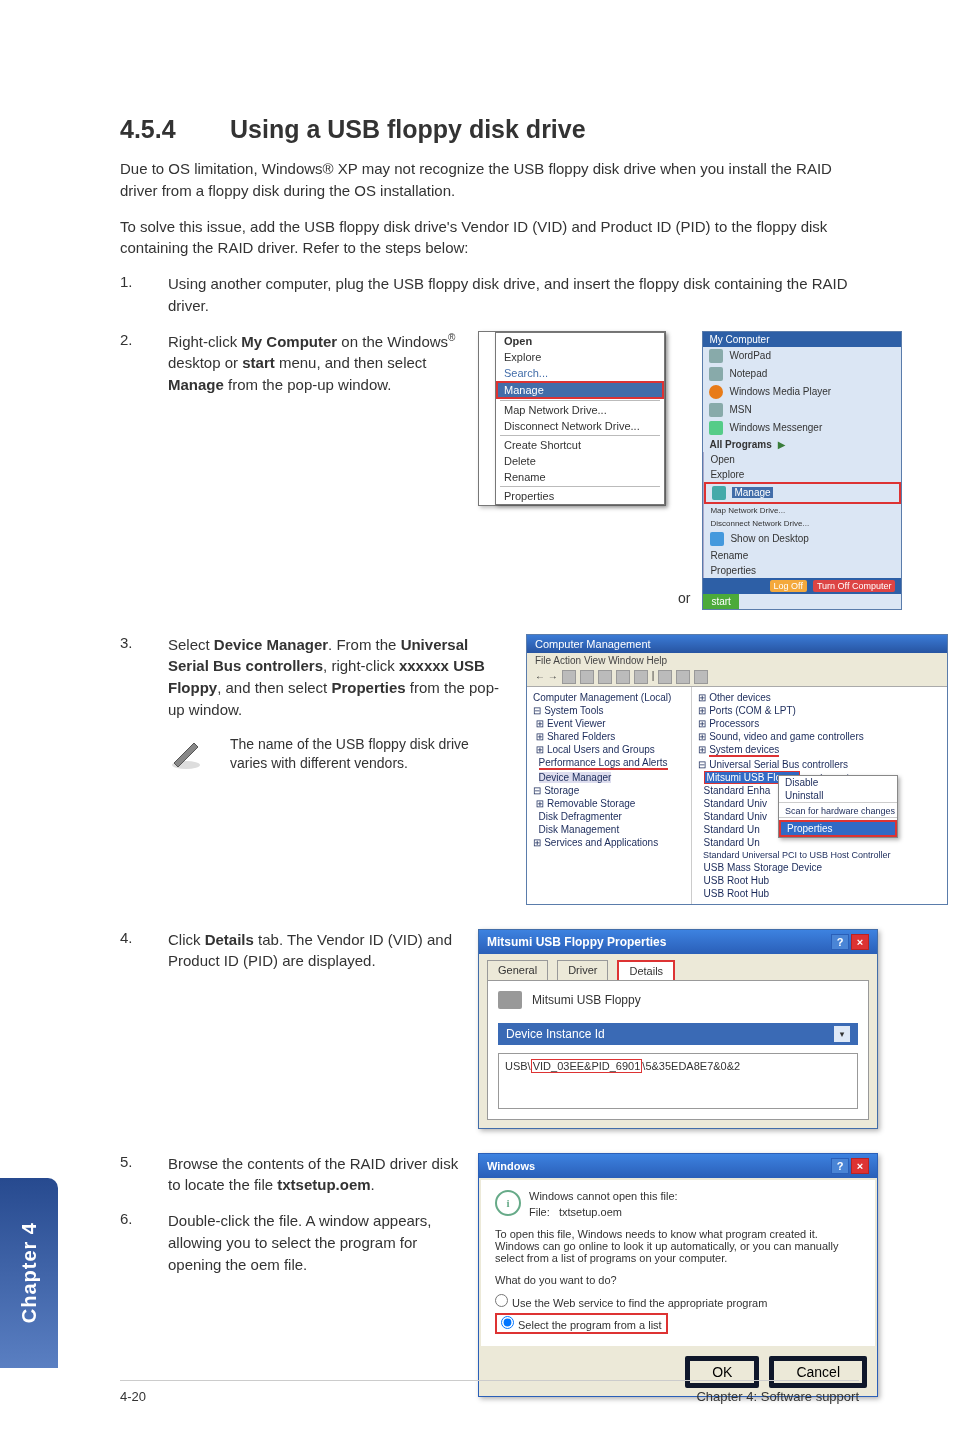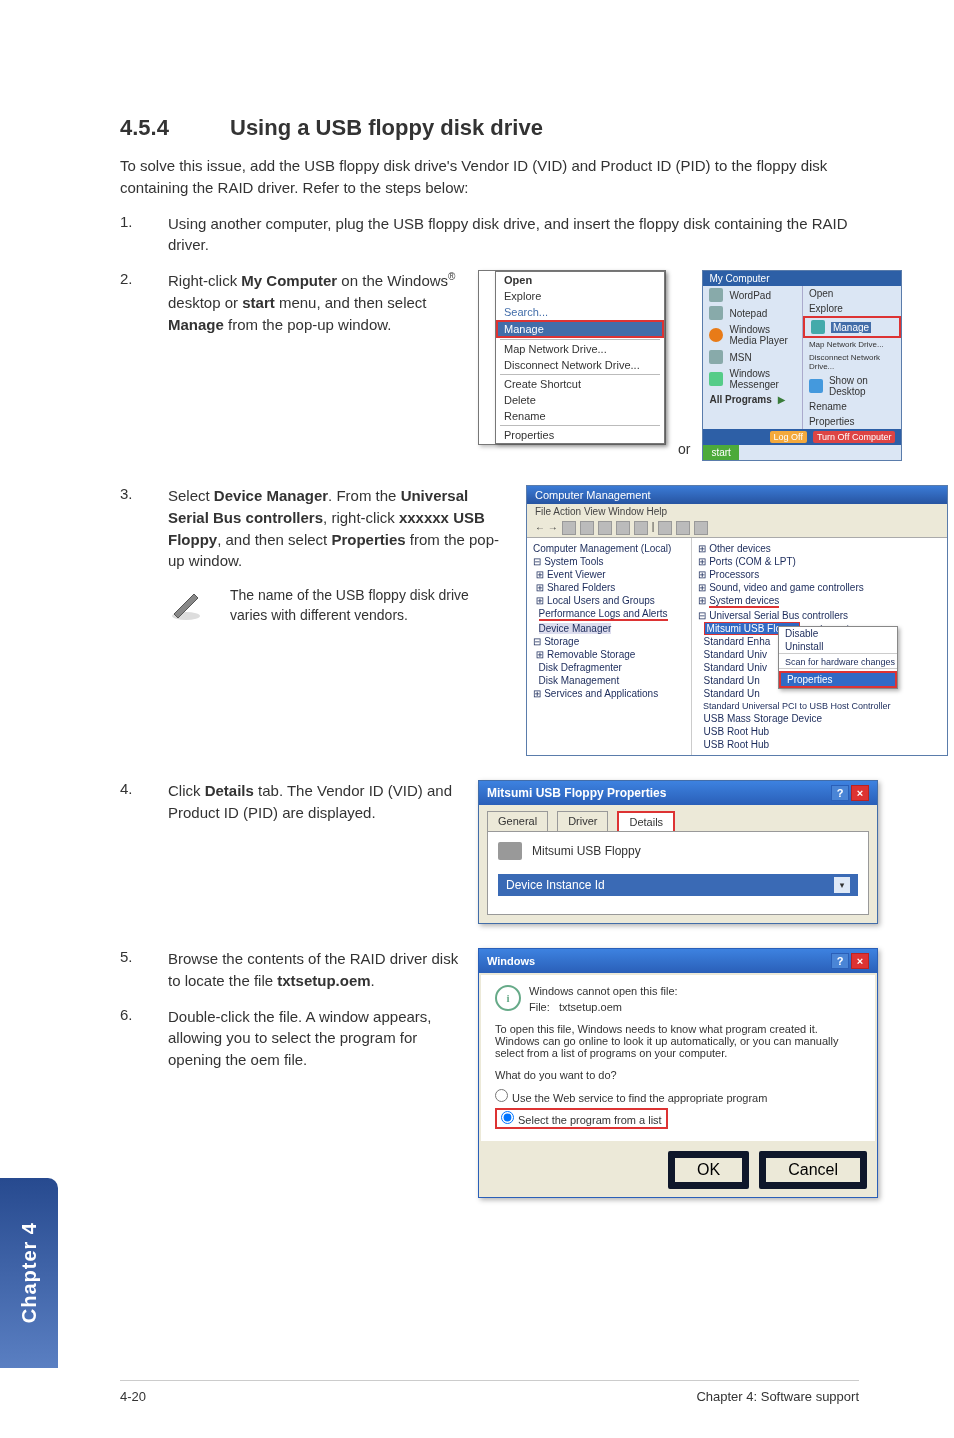--- a/index.html
+++ b/index.html
@@ -8,21 +8,21 @@
       height: 1438px;
       background: #fff;
       font-family: Arial, Helvetica, sans-serif;
       position: relative;
       color: #333;
     }
     .page {
       padding: 115px 95px 0 120px;
     }
     h2 {
-      font-size: 22px;
+      font-size: 25px;
       font-weight: bold;
       color: #333;
       margin-bottom: 14px;
     }
     h2 .secnum { display: inline-block; width: 110px; }
     p.body {
       font-size: 15px;
       line-height: 1.45;
       margin-bottom: 14px;
       color: #333;
@@ -154,21 +154,21 @@
       box-shadow: 2px 2px 5px rgba(0,0,0,.3);
       font-size: 11px;
     }
     .win-body { padding:10px 14px; background:#fff; margin:2px;}
     .win-file { display:flex; gap:8px; align-items:flex-start; margin-bottom:10px;}
     .info-ico { width:26px;height:26px;border-radius:13px;background:#fff;border:2px solid #6a8;display:inline-flex;align-items:center;justify-content:center;color:#6a8;font-weight:bold;font-family:serif;}
     .radio-row { padding:2px 0; }
     .radio-row input { margin-right:4px; }
     .radio-red { border:2px solid #d33; padding:1px 4px; display:inline-block;}
     .btn-row { display:flex; gap:10px; justify-content:flex-end; padding:8px 10px; background:#ece9d8;}
-    .btn { background:#ece9d8; border:7px solid #0f172a; padding:3px 22px; font-size:16px; border-radius:2px;}
+    .btn { background:#ece9d8; border:5px solid #0f172a; padding:3px 22px; font-size:14px; border-radius:2px;}
 
     
     .chapter-tab {
       position:absolute;
       left:0; bottom: 70px;
       width: 58px; height: 190px;
       background: linear-gradient(180deg,#274a8f,#5a7fc2);
       border-top-right-radius: 10px;
       display:flex; align-items:center; justify-content:center;
     }
@@ -189,20 +189,21 @@
     .sec3-wrap, .sec4-wrap, .sec5-wrap { margin-top: 24px; }
   </style>
 </head>
 <body>
 
 <div class="page">
   <h2>
     <span class="secnum">4.5.4</span><span>Using a USB floppy disk drive</span>
   </h2>
 
+  <p class="body">Due to OS limitation, Windows® XP may not recognize the USB floppy disk drive when you install the RAID driver from a floppy disk during the OS installation.</p>
   <p class="body">To solve this issue, add the USB floppy disk drive's Vendor ID (VID) and Product ID (PID) to the floppy disk containing the RAID driver. Refer to the steps below:</p>
 
   <ol class="steps">
 
     <li class="step-row">
       <div class="step-num">1.</div>
       <div class="step-text">Using another computer, plug the USB floppy disk drive, and insert the floppy disk containing the RAID driver.</div>
     </li>
 
     <li class="two-col">
@@ -229,21 +230,21 @@
             <div class="ctx-item">Delete</div>
             <div class="ctx-item">Rename</div>
             <div class="ctx-sep"></div>
             <div class="ctx-item">Properties</div>
           </div>
         </div>
         <div class="or-text">or</div>
 
         <div class="start-panel">
           <div class="start-title">My Computer</div>
-          <div style="display:flex;">
+          <div style="display:flex;flex-direction:column;">
             <div style="flex:1;">
               <div class="start-row">
                   <span class="ico"></span>
                   <span>WordPad</span>
                 </div>
               <div class="start-row">
                   <span class="ico"></span>
                   <span>Notepad</span>
                 </div>
               <div class="start-row">
@@ -402,20 +403,23 @@
           </div>
           <div class="tab-body">
             <div class="dev-row">
               <span class="dev-ico"></span>
               <span>Mitsumi USB Floppy</span>
             </div>
             <div class="dd">
               <span>Device Instance Id</span>
               <span class="arrow">▾</span>
             </div>
+            <div class="inst-box">
+              <span>USB\</span><span class="redbox">VID_03EE&amp;PID_6901</span><span>\5&amp;35EDA8E7&amp;0&amp;2</span>
+            </div>
           </div>
         </div>
       </div>
     </li>
 
     <li class="two-col sec5-wrap">
       <div class="col-left">
         <div class="step-row">
           <div class="step-num">5.</div>
           <div class="step-text" id="s5txt">Browse the contents of the RAID driver disk to locate the file <b>txtsetup.oem</b>.</div>

